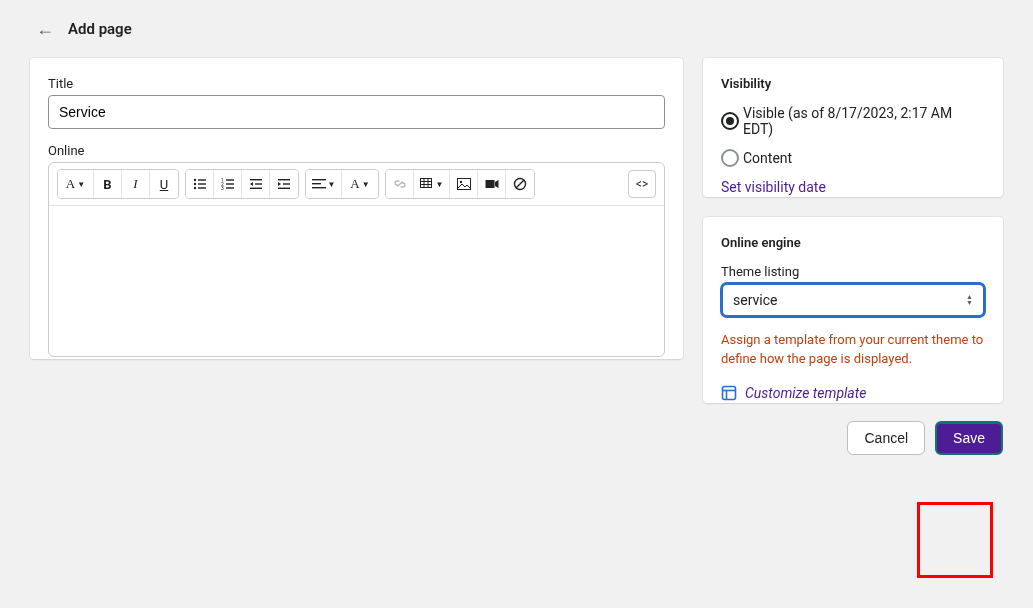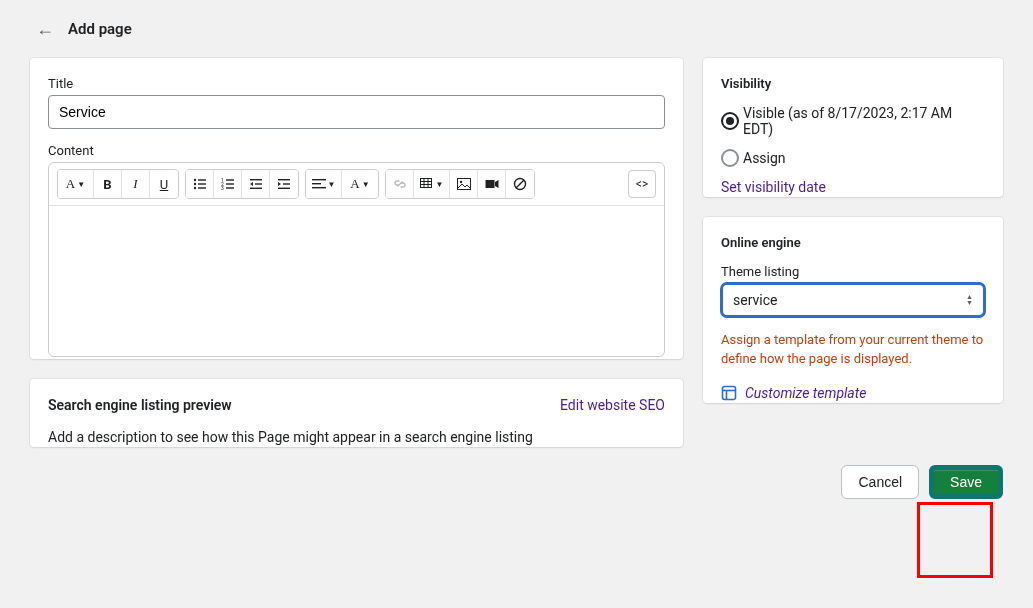--- a/index.html
+++ b/index.html
@@ -37,40 +37,40 @@
 .link-row { margin-top: 6px; }
 .select-wrap { position: relative; margin-top: 4px; }
 .select { width: 100%; height: 34px; border: 2px solid #2c6ecb; border-radius: 6px; padding: 0 10px; font-size: 14px; background: #fff; display: flex; align-items: center; justify-content: space-between; cursor: pointer; box-shadow: 0 0 0 1px #2c6ecb; }
 .sort-icon { display: flex; flex-direction: column; font-size: 7px; line-height: 6px; color: #5c5f62; }
 .helper-text { font-size: 13px; color: #c2410c; margin-top: 14px; line-height: 1.45; }
 .customize-row { display: flex; align-items: center; gap: 8px; margin-top: 16px; cursor: pointer; font-style: italic; }
 .customize-icon { width: 16px; height: 16px; }
 .footer { display: flex; justify-content: flex-end; gap: 10px; padding: 18px 30px 0 30px; align-items: flex-end; }
 .btn { height: 34px; padding: 0 16px; border-radius: 6px; font-size: 14px; font-weight: 500; cursor: pointer; display: inline-flex; align-items: center; }
 .btn-secondary { background: #fff; border: 1px solid #babfc3; color: #202223; }
-.btn-primary { background: #15803d; border: 5px solid #0f766e; color: #fff; box-shadow: inset 0 1px 0 rgba(255,255,255,0.15); }
+.btn-primary { background: #4c1d95; border: 2px solid #0f766e; color: #fff; box-shadow: inset 0 1px 0 rgba(255,255,255,0.15); }
 .save-highlight { position: absolute; border: 3px solid #ff0000; width: 76px; height: 76px; right: 40px; top: 502px; pointer-events: none; }
 svg { display: block; }
 </style>
 </head>
 <body>
 
 <div class="header">
   <span class="back-arrow">←</span>
   <h1 class="page-title">Add page</h1>
 </div>
 
 <div class="layout">
   <div class="main-col">
 
     <div class="card">
       <label class="field-label">Title</label>
       <input class="text-input" type="text" value="Service" style="">
       <div class="content-block">
-        <label class="field-label">Content</label>
+        <label class="field-label">Online</label>
         <div class="editor-wrap">
           <div class="toolbar">
             <div class="tool-group">
               <div class="tool-btn with-caret">
                   <span style="font-family:serif;">A</span>
                   <span class="caret-down">▼</span>
                 </div>
               <div class="tool-btn">
                   <b>B</b>
                 </div>
@@ -172,42 +172,35 @@
             <div style="flex:1"></div>
             <div class="tool-btn standalone">
                 <span style="font-size:12px;">&lt;&gt;</span>
               </div>
           </div>
           <div class="editor-area" contenteditable="true" style=""></div>
         </div>
       </div>
     </div>
 
-    <div class="card seo-card">
-      <div class="seo-head">
-        <div class="seo-title">Search engine listing preview</div>
-        <span class="link">Edit website SEO</span>
-      </div>
-      <div class="seo-desc">Add a description to see how this Page might appear in a search engine listing</div>
-    </div>
   </div>
 
   <div class="side-col">
 
     <div class="card">
       <div class="card-title">Visibility</div>
       <div class="radio-row">
         <span class="radio-outer selected">
             <span class="radio-inner"></span>
           </span>
         <span>Visible (as of 8/17/2023, 2:17 AM EDT)</span>
       </div>
       <div class="radio-row">
         <span class="radio-outer"></span>
-        <span>Assign</span>
+        <span>Content</span>
       </div>
       <div class="link-row">
         <span class="link">Set visibility date</span>
       </div>
     </div>
 
     <div class="card">
       <div class="card-title">Online engine</div>
       <label class="field-label">Theme listing</label>
       <div class="select-wrap">

